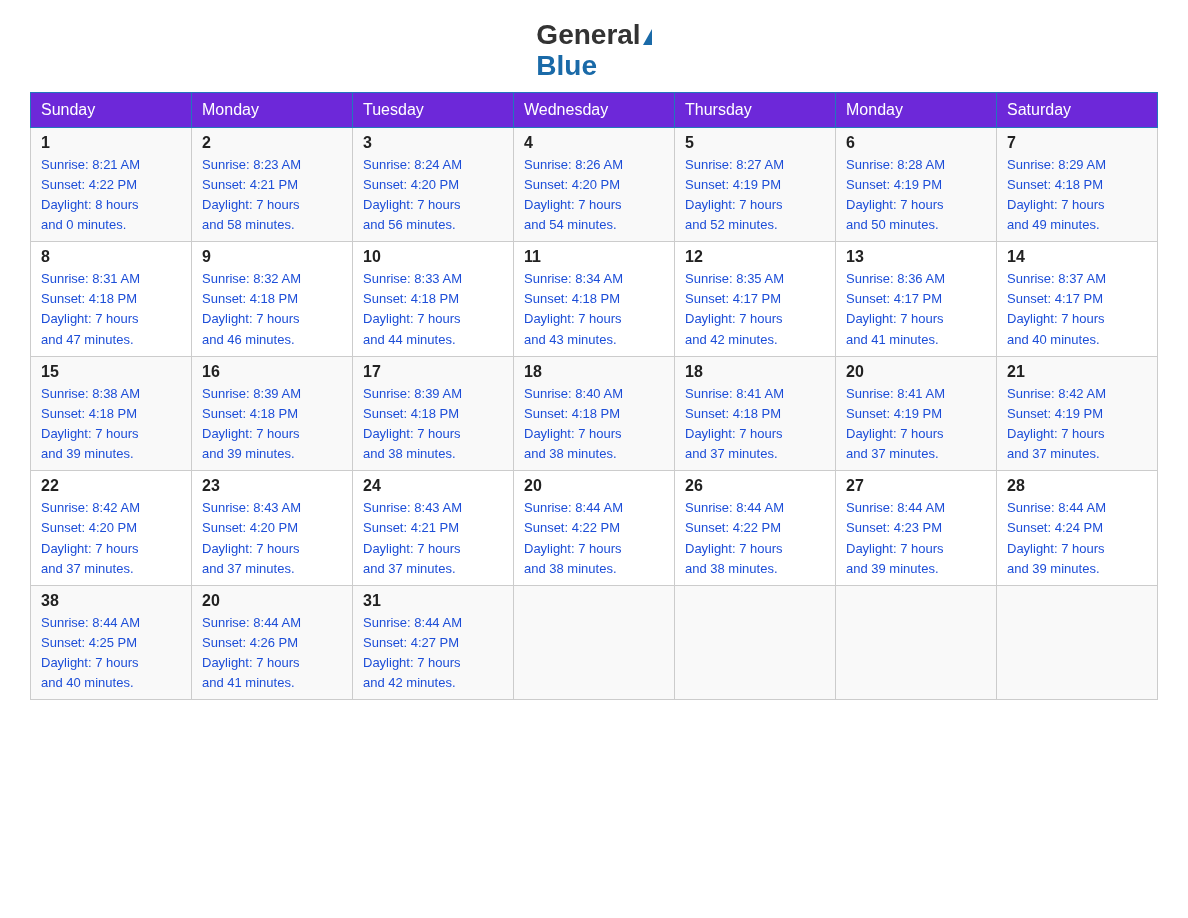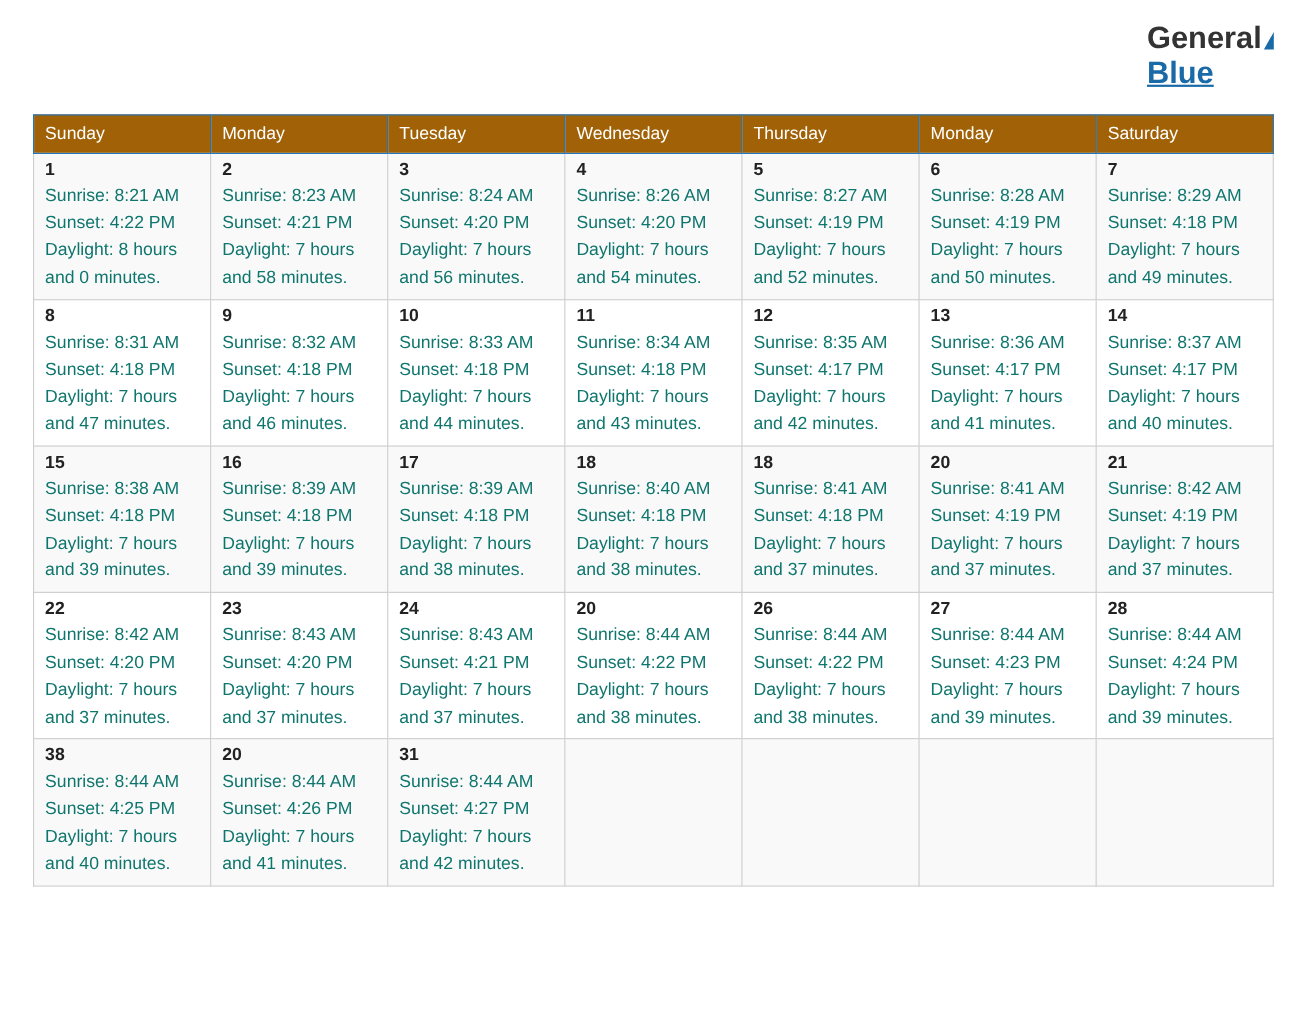--- a/index.html
+++ b/index.html
@@ -5,23 +5,23 @@
     * { margin: 0; padding: 0; box-sizing: border-box; }
     body {
       font-family: Arial, sans-serif;
       background: #fff;
       width: 1188px;
       min-height: 918px;
       padding: 20px 30px;
     }
     .header {
       display: flex;
-      justify-content: flex-end;
+      justify-content: center;
       align-items: flex-start;
-      margin-bottom: 22px;
+      margin-bottom: 10px;
     }
     .logo {
       display: flex;
       flex-direction: column;
       align-items: flex-start;
     }
     .logo-general {
       font-size: 28px;
       font-weight: bold;
       color: #333;
@@ -30,21 +30,20 @@
     .logo-general span {
       color: #1a6aa8;
     }
     .logo-blue {
       font-size: 28px;
       font-weight: bold;
       color: #1a6aa8;
       display: flex;
       align-items: center;
       line-height: 1.1;
-      text-decoration: underline;
     }
     .title-block {
       text-align: right;
     }
     .month-title {
       font-size: 52px;
       font-weight: normal;
       color: #222;
       line-height: 1.1;
     }
@@ -52,21 +51,21 @@
       font-size: 22px;
       color: #444;
       margin-top: 4px;
     }
     table {
       width: 100%;
       border-collapse: collapse;
       table-layout: fixed;
     }
     thead tr th {
-      background-color: #a16207;
+      background-color: #6d28d9;
       color: #fff;
       font-size: 16px;
       font-weight: normal;
       padding: 8px 10px;
       text-align: left;
       border: 1px solid #2176bd;
     }
     tbody tr td {
       vertical-align: top;
       border: 1px solid #ccc;
@@ -83,23 +82,23 @@
       background-color: #ffffff;
     }
     .day-num {
       font-size: 16px;
       font-weight: bold;
       color: #222;
       display: block;
       margin-bottom: 3px;
     }
     .day-info {
-      font-size: 16px;
+      font-size: 13px;
       line-height: 1.55;
-      color: #0f766e;
+      color: #1d4ed8;
     }
     tbody tr td:first-child .day-num {
       color: #222;
     }
   </style>
 </head>
 <body>
 
 <div class="header">
   <div class="logo">

